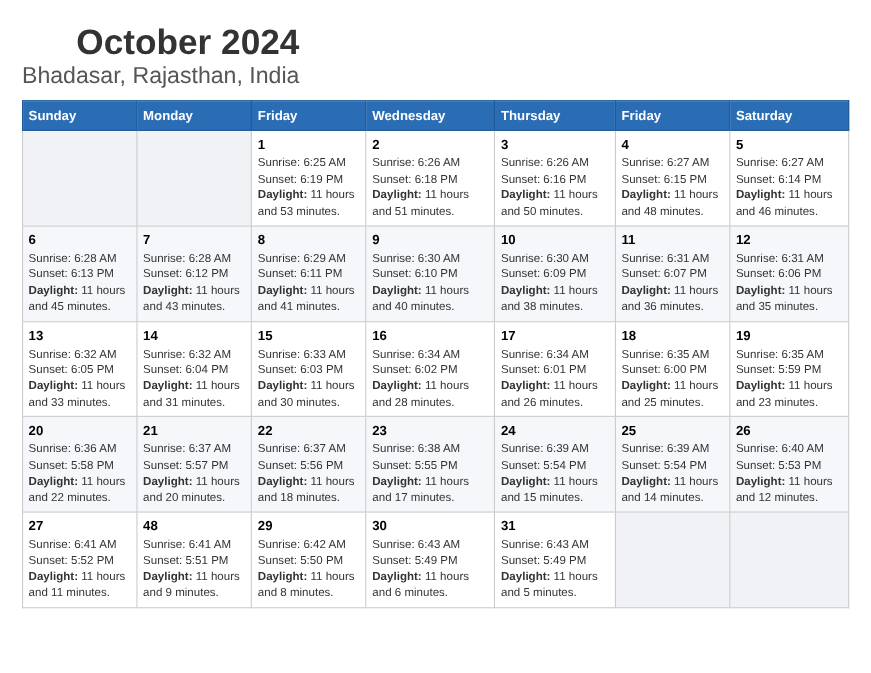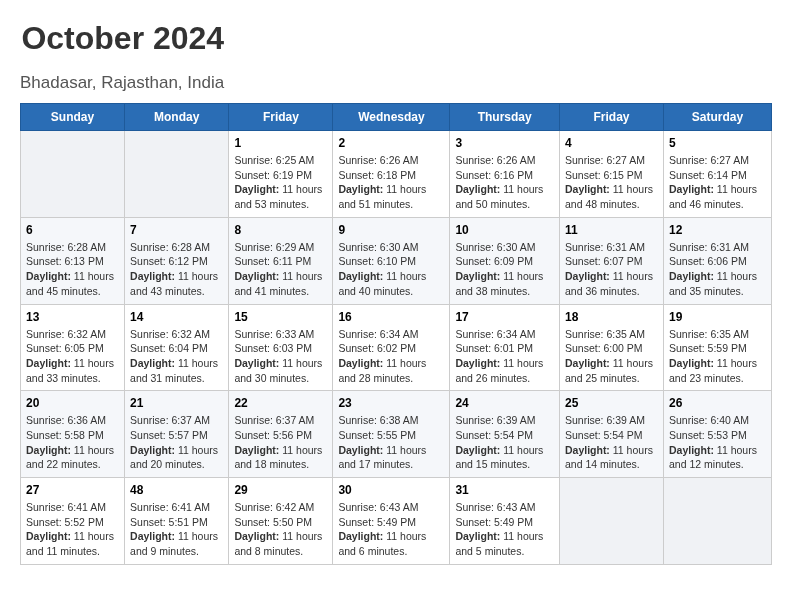--- a/index.html
+++ b/index.html
@@ -37,34 +37,33 @@
     }
     .title-block {
       text-align: right;
     }
     .title-block h1 {
       font-size: 32px;
       font-weight: bold;
       color: #333;
     }
     .title-block h2 {
-      font-size: 17px;
+      font-size: 21px;
       font-weight: normal;
       color: #555;
-      margin-top: 16px;
     }
     table {
       width: 100%;
       border-collapse: collapse;
       font-size: 11px;
     }
     thead tr th {
       background-color: #2a6db5;
       color: #fff;
-      text-align: center;
+      text-align: left;
       padding: 6px 5px;
       font-size: 12px;
       font-weight: bold;
       border: 1px solid #1e5a9a;
     }
     tbody tr td {
       border: 1px solid #ccc;
       vertical-align: top;
       padding: 5px;
       min-height: 80px;

